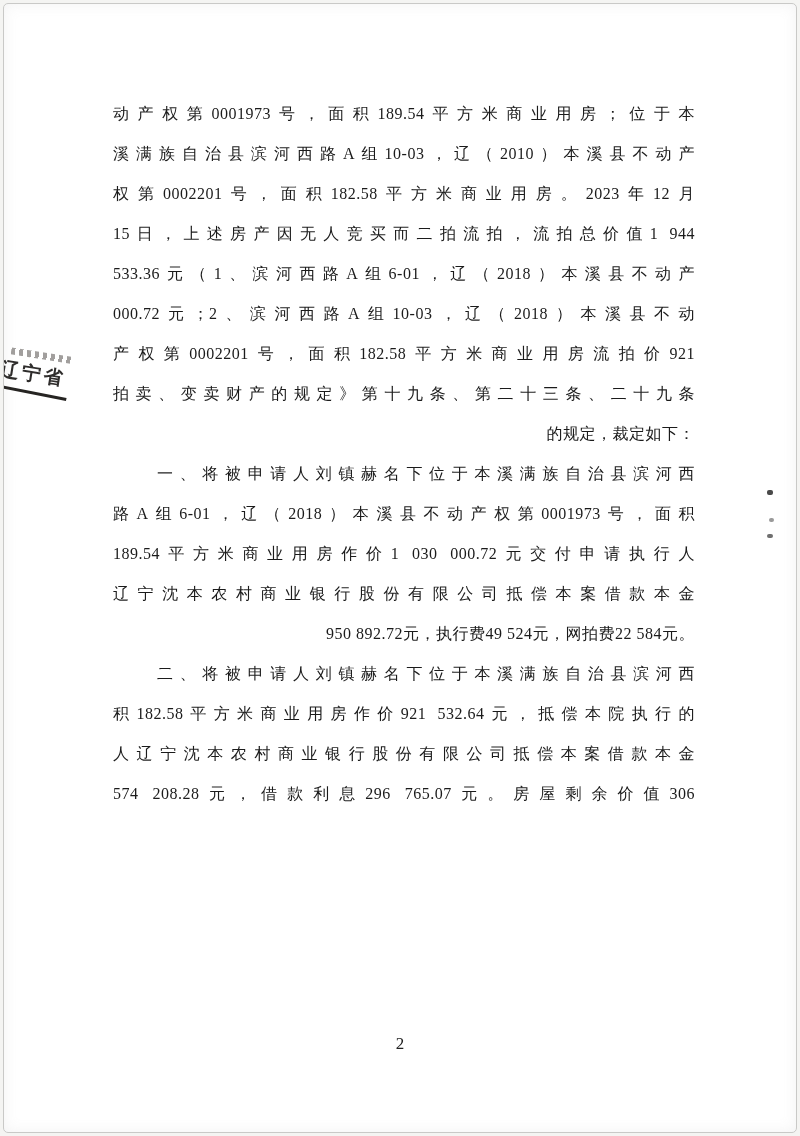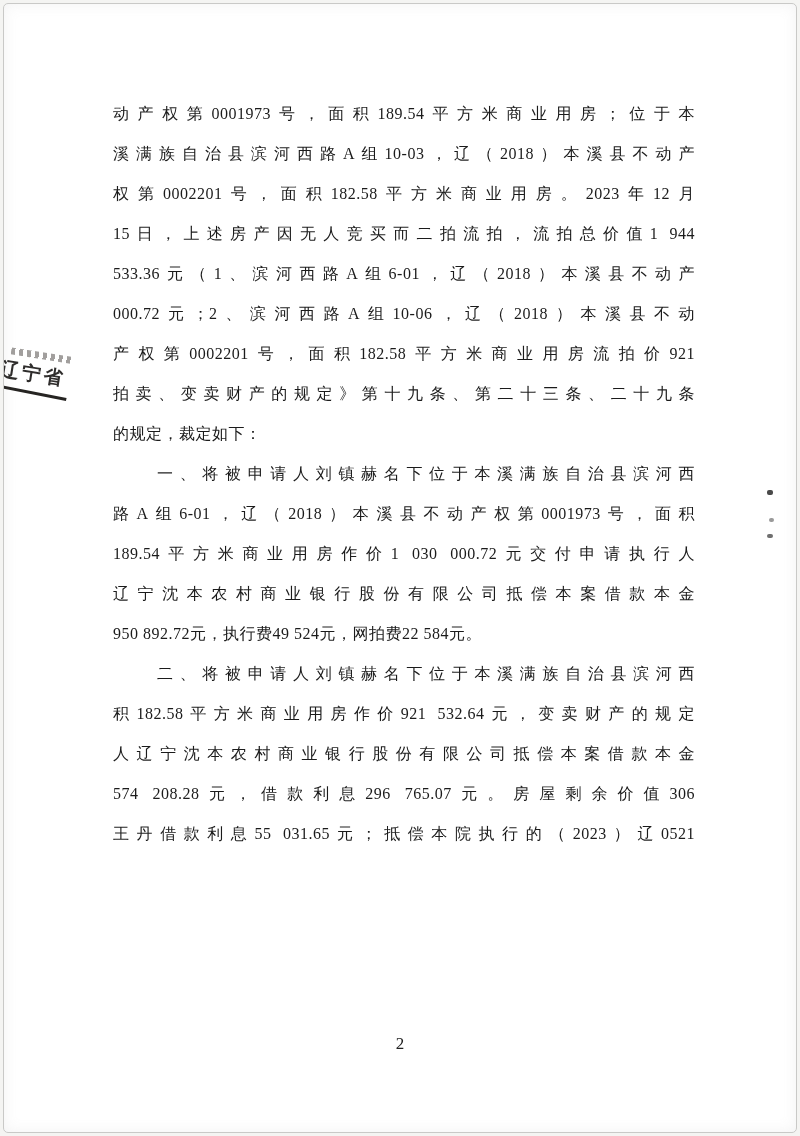--- a/index.html
+++ b/index.html
@@ -18,20 +18,21 @@
   }
   .doc{
     position:absolute;left:109px;top:90px;width:582px;
     font-size:16px;color:#1b1b1b;
     letter-spacing:0.5px;
   }
   .line{
     margin:0;height:40px;line-height:40px;
     white-space:nowrap;
     overflow:visible;
+    text-align:right;
   }
   .justify{
     white-space:normal;
     text-align:justify;
     text-align-last:justify;
   }
   .indent{ text-indent:44px; }
   
   .stamp{
     position:absolute;left:-10px;top:348px;width:90px;
@@ -69,38 +70,37 @@
 <div class="page">
 
   <div class="stamp">
     <div class="stamp-tiny"></div>
     <div class="stamp-main">辽宁省</div>
     <div class="stamp-line"></div>
   </div>
 
   <main class="doc">
     <p class="line justify">动产权第0001973号，面积189.54平方米商业用房；位于本</p>
-    <p class="line justify">溪满族自治县滨河西路A组10-03，辽（2018）本溪县不动产</p>
+    <p class="line justify">溪满族自治县滨河西路A组10-03，辽（2010）本溪县不动产</p>
     <p class="line justify">权第0002201号，面积182.58平方米商业用房。2023年12月</p>
     <p class="line justify">15日，上述房产因无人竞买而二拍流拍，流拍总价值1 944</p>
     <p class="line justify">533.36元（1、滨河西路A组6-01，辽（2018）本溪县不动产</p>
-    <p class="line justify">000.72元；2、滨河西路A组10-06，辽（2018）本溪县不动</p>
+    <p class="line justify">000.72元；2、滨河西路A组10-03，辽（2018）本溪县不动</p>
     <p class="line justify">产权第0002201号，面积182.58平方米商业用房流拍价921</p>
     <p class="line justify">拍卖、变卖财产的规定》第十九条、第二十三条、二十九条</p>
     <p class="line">的规定，裁定如下：</p>
     <p class="line justify indent">一、将被申请人刘镇赫名下位于本溪满族自治县滨河西</p>
     <p class="line justify">路A组6-01，辽（2018）本溪县不动产权第0001973号，面积</p>
     <p class="line justify">189.54平方米商业用房作价1 030 000.72元交付申请执行人</p>
     <p class="line justify">辽宁沈本农村商业银行股份有限公司抵偿本案借款本金</p>
     <p class="line">950 892.72元，执行费49 524元，网拍费22 584元。</p>
     <p class="line justify indent">二、将被申请人刘镇赫名下位于本溪满族自治县滨河西</p>
-    <p class="line justify">积182.58平方米商业用房作价921 532.64元，变卖财产的规定</p>
+    <p class="line justify">积182.58平方米商业用房作价921 532.64元，抵偿本院执行的</p>
     <p class="line justify">人辽宁沈本农村商业银行股份有限公司抵偿本案借款本金</p>
     <p class="line justify">574 208.28元，借款利息296 765.07元。房屋剩余价值306</p>
-    <p class="line justify">王丹借款利息55 031.65元；抵偿本院执行的（2023）辽0521</p>
   </main>
 
   <div class="page-number">2</div>
 
   <div class="speck sp1"></div>
   <div class="speck sp2"></div>
   <div class="speck sp3"></div>
 
 </div>
 

